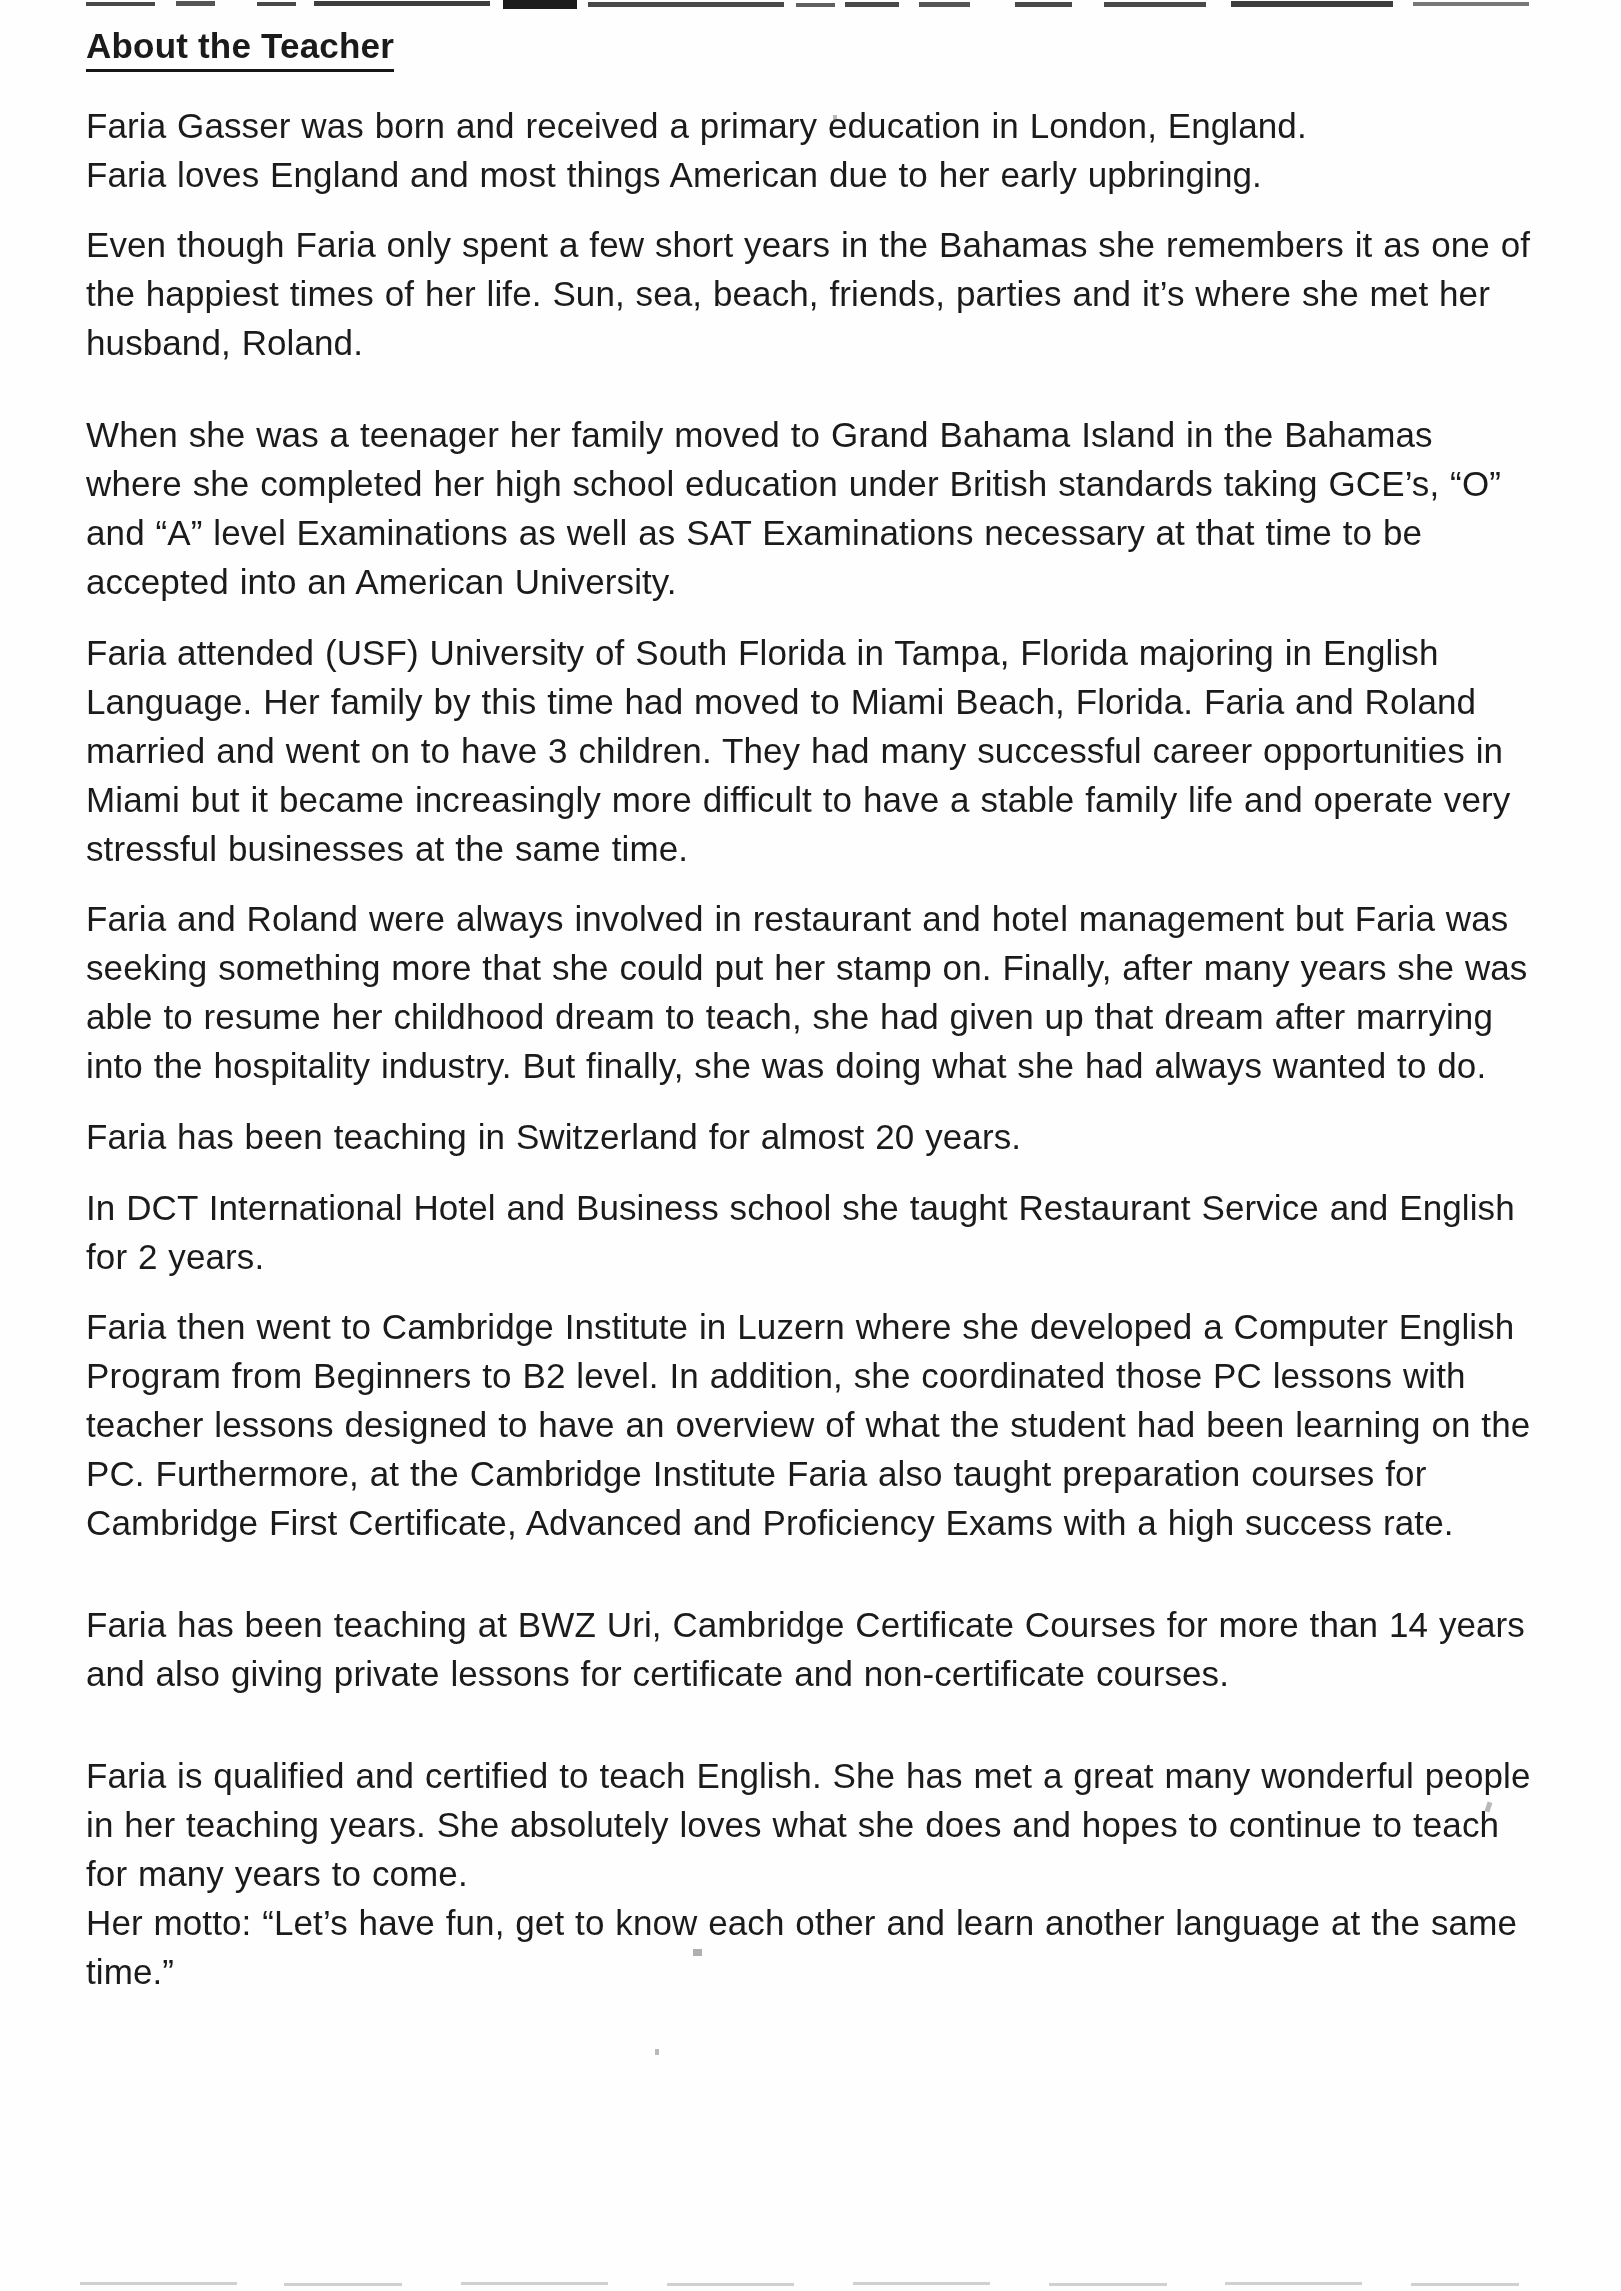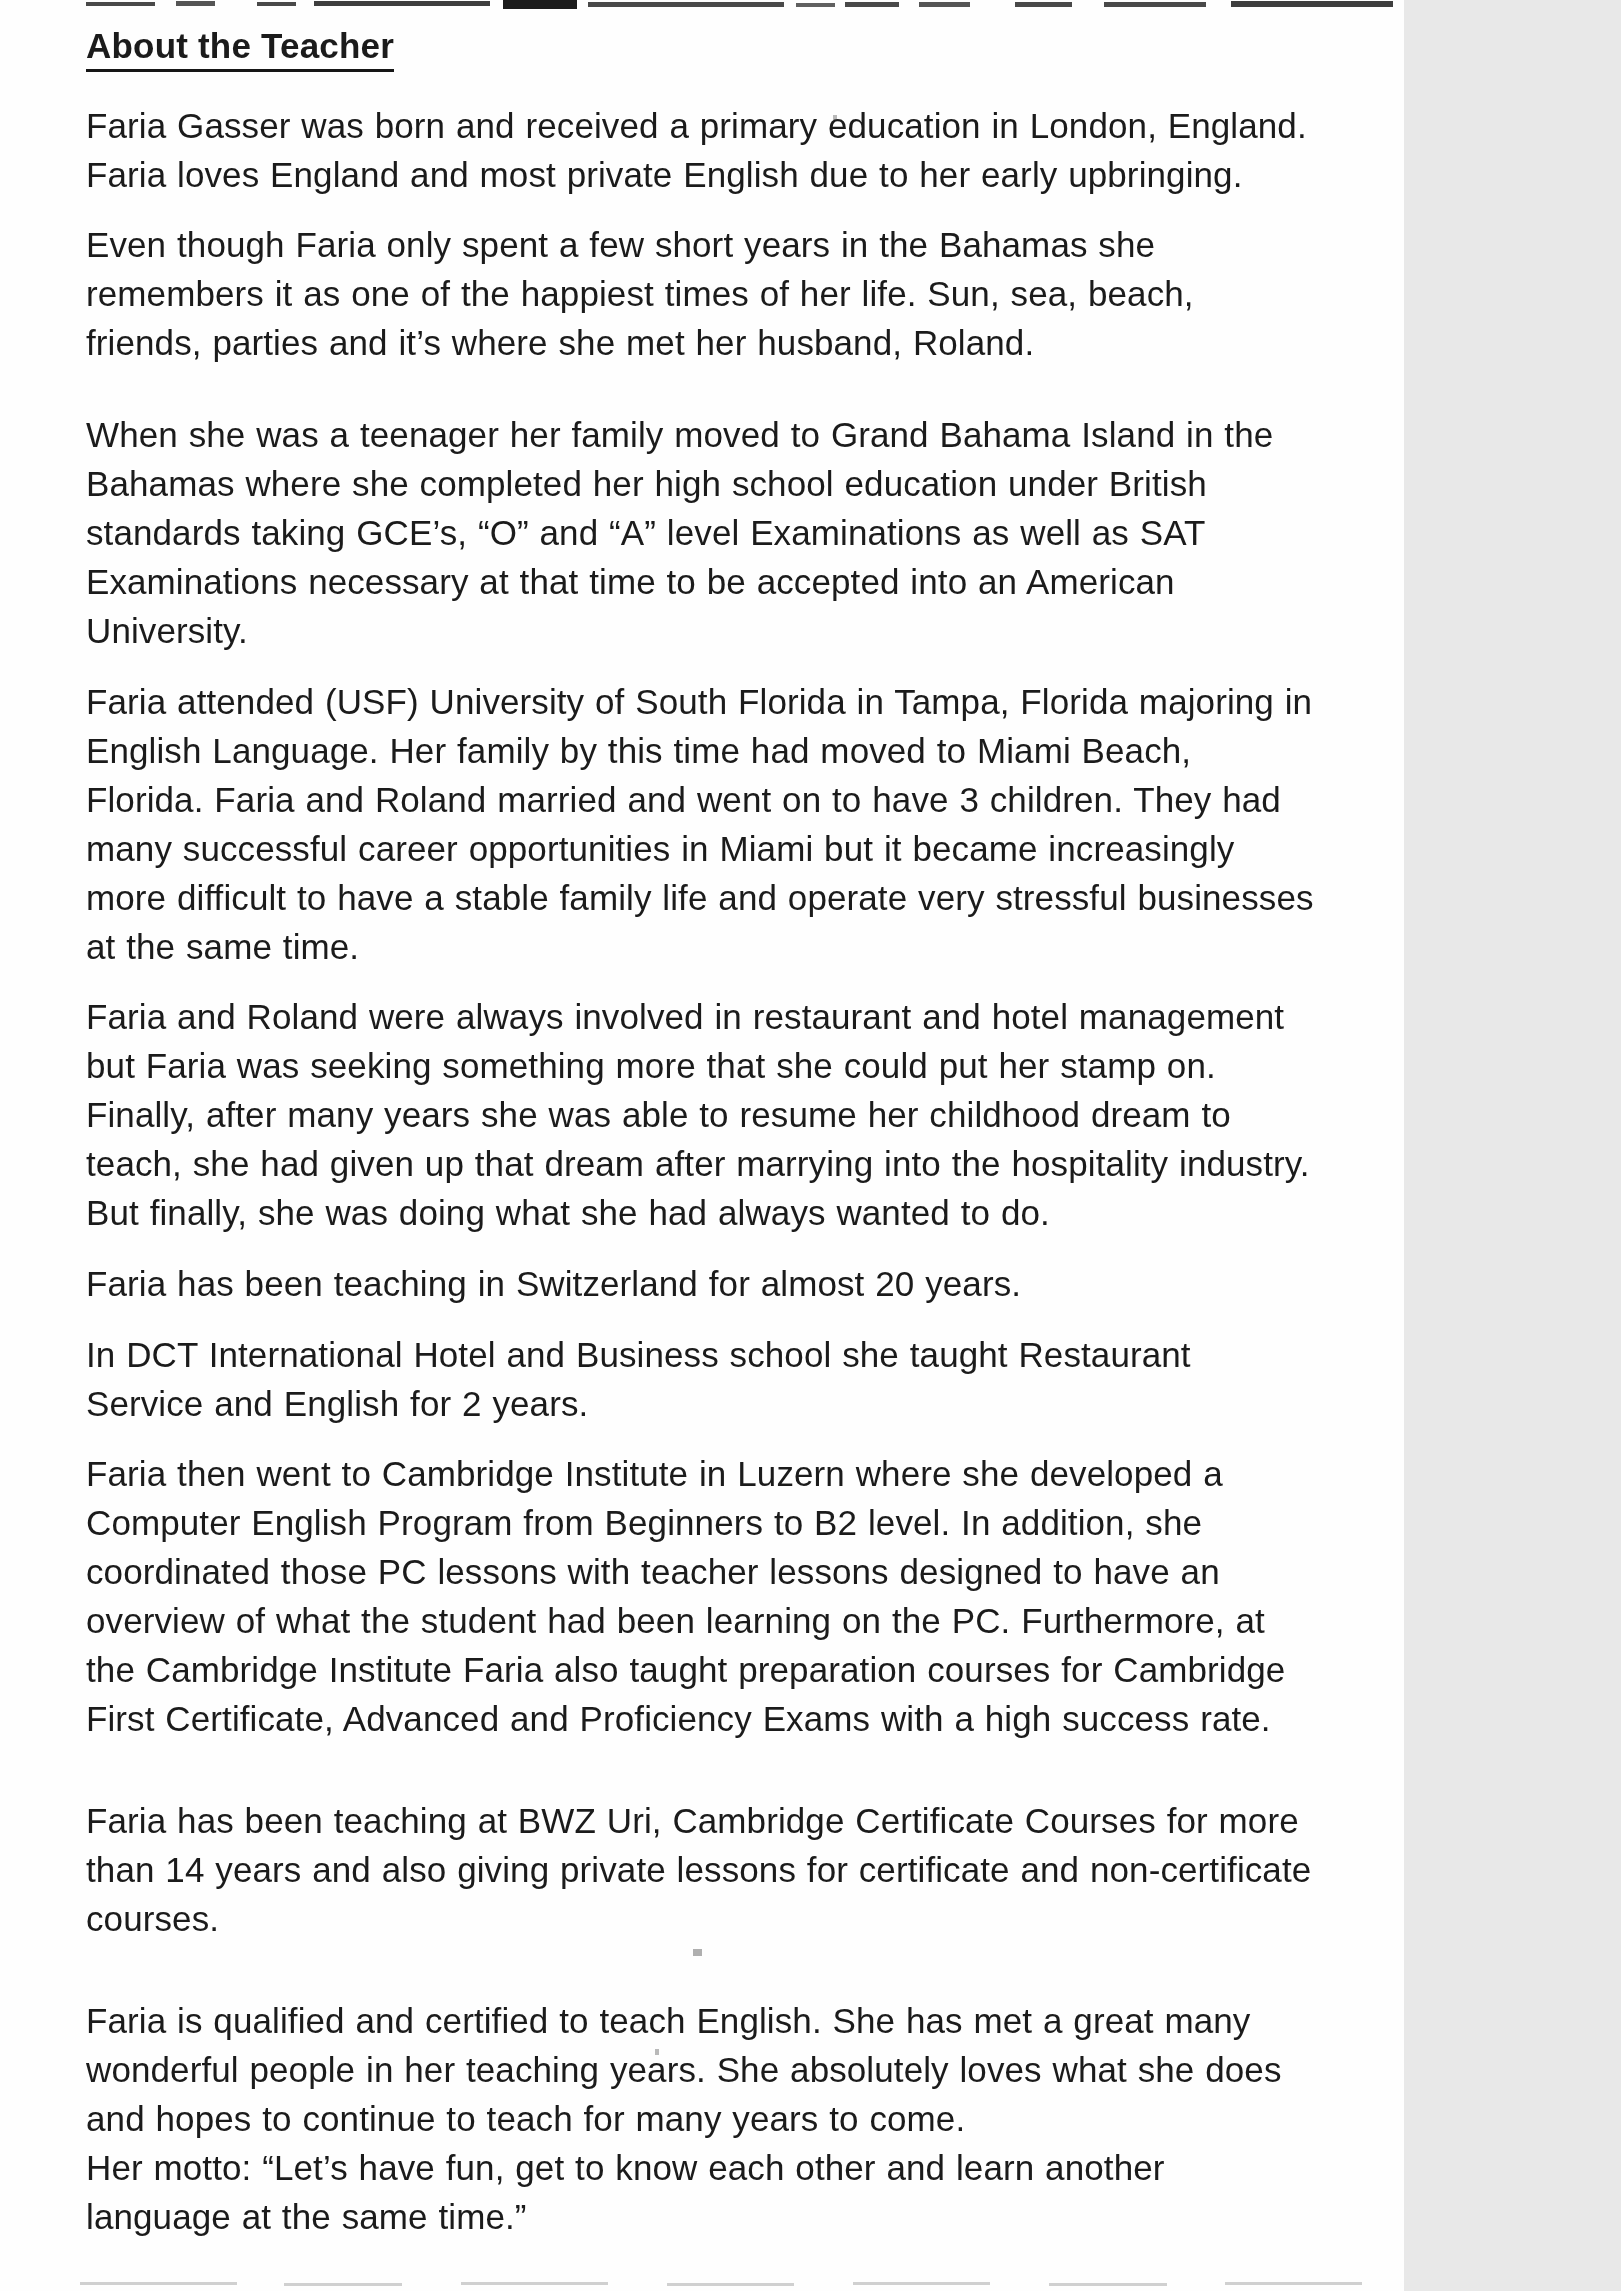--- a/index.html
+++ b/index.html
@@ -2,21 +2,21 @@
 <html><head>
 <meta charset="utf-8">
 <style>
   html, body {
     margin: 0;
     padding: 0;
     background: #e8e8e8;
   }
   .page {
     position: relative;
-    width: 1404px;
+    width: 1621px;
     height: 2292px;
     background: #fefefe;
     box-sizing: border-box;
     padding: 25.5px 90px 0 86px;
     overflow: hidden;
     font-family: "Liberation Sans", "DejaVu Sans", sans-serif;
     color: #1b1b1b;
   }
   .heading {
     display: inline-block;
@@ -67,21 +67,21 @@
     <div class="scan-dash" style="left:919px; top:2px; width:51px;  height:4.9px; opacity:.75;"></div>
     <div class="scan-dash" style="left:1015px;top:2px; width:57px;  height:4.9px; opacity:.8;"></div>
     <div class="scan-dash" style="left:1104px;top:2px; width:102px; height:4.9px; opacity:.8;"></div>
     <div class="scan-dash" style="left:1231px;top:1px; width:162px; height:5.9px; opacity:.85;"></div>
     <div class="scan-dash" style="left:1413px;top:2px; width:116px; height:3.9px; opacity:.6;"></div>
   </div>
 
   <h1 class="heading">About the Teacher</h1>
 
   <p class="para mt-heading">Faria Gasser was born and received a primary education in London, England.</p>
-  <p class="para mt-0">Faria loves England and most private English due to her early upbringing.</p>
+  <p class="para mt-0">Faria loves England and most things American due to her early upbringing.</p>
   <p class="para mt-md">Even though Faria only spent a few short years in the Bahamas she remembers it as one of the happiest times of her life. Sun, sea, beach, friends, parties and it’s where she met her husband, Roland.</p>
   <p class="para mt-lg">When she was a teenager her family moved to Grand Bahama Island in the Bahamas where she completed her high school education under British standards taking GCE’s, “O” and “A” level Examinations as well as SAT Examinations necessary at that time to be accepted into an American University.</p>
   <p class="para mt-md">Faria attended (USF) University of South Florida in Tampa, Florida majoring in English Language. Her family by this time had moved to Miami Beach, Florida. Faria and Roland married and went on to have 3 children.  They had many successful career opportunities in Miami but it became increasingly more difficult to have a stable family life and operate very stressful businesses at the same time.</p>
   <p class="para mt-md">Faria and Roland were always involved in restaurant and hotel management but Faria was seeking something more that she could put her stamp on. Finally, after many years she was able to resume her childhood dream to teach, she had given up that dream after marrying into the hospitality industry. But finally, she was doing what she had always wanted to do.</p>
   <p class="para mt-md">Faria has been teaching in Switzerland for almost 20 years.</p>
   <p class="para mt-md">In DCT International Hotel and Business school she taught Restaurant Service and English for 2 years.</p>
   <p class="para mt-md">Faria then went to Cambridge Institute in Luzern where she developed a Computer English Program from Beginners to B2 level. In addition, she coordinated those PC lessons with teacher lessons designed to have an overview of what the student had been learning on the PC. Furthermore, at the Cambridge Institute Faria also taught preparation courses for Cambridge First Certificate, Advanced and Proficiency Exams with a high success rate.</p>
   <p class="para mt-xl">Faria has been teaching at BWZ Uri, Cambridge Certificate Courses for more than 14 years and also giving private lessons for certificate and non-certificate courses.</p>
   <p class="para mt-xl">Faria is qualified and certified to teach English. She has met a great many wonderful people in her teaching years. She absolutely loves what she does and hopes to continue to teach for many years to come.</p>
   <p class="para mt-0">Her motto: “Let’s have fun, get to know each other and learn another language at the same time.”</p>

